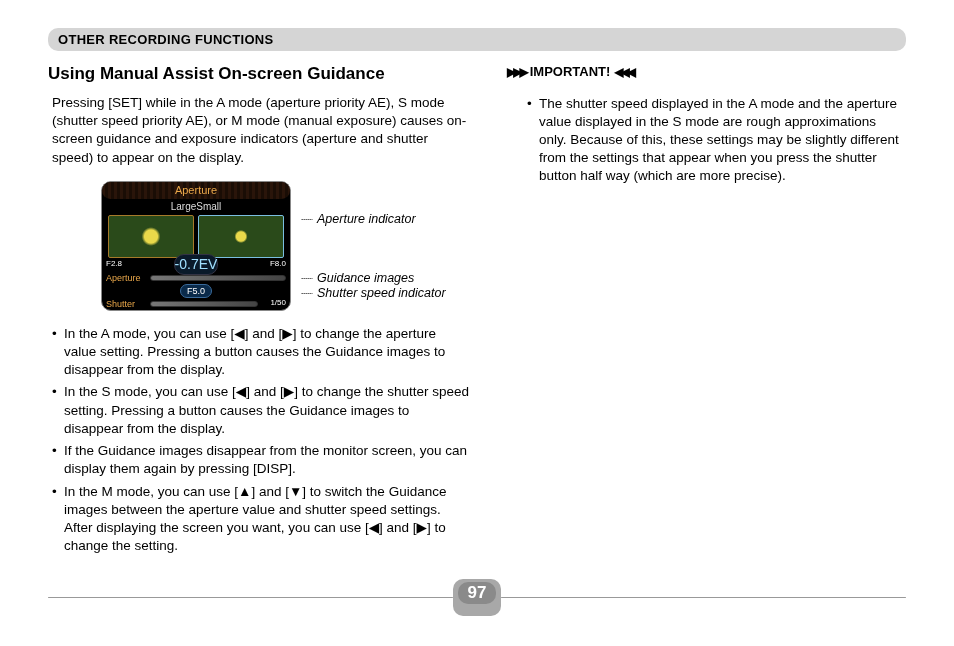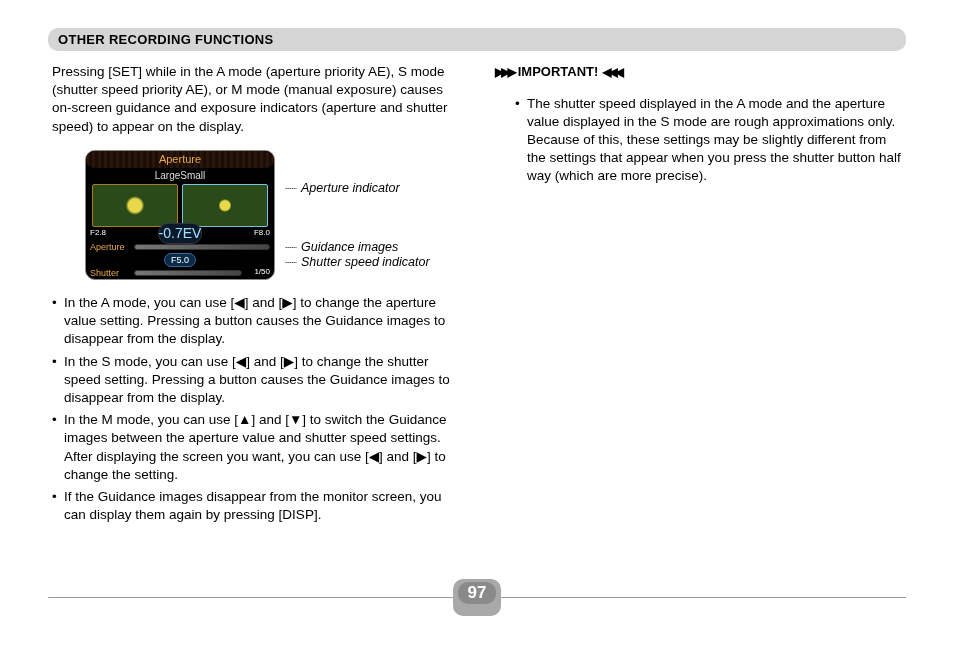--- a/index.html
+++ b/index.html
@@ -35,21 +35,21 @@
     margin-bottom: 8px;
   }
   .intro {
     margin-bottom: 14px;
     padding-left: 4px;
   }
   .figure-row {
     display: flex;
     align-items: stretch;
     gap: 10px;
-    margin: 6px 0 14px 4px;
+    margin: 6px 0 14px 20px;
     padding-left: 33px;
   }
   .lcd {
     width: 190px;
     height: 130px;
     background: #000;
     border: 1px solid #888;
     display: flex;
     flex-direction: column;
     font-size: 10px;
@@ -209,20 +209,21 @@
 </head>
 <body>
 
 <div class="header-bar">
   <span>OTHER RECORDING FUNCTIONS</span>
 </div>
 
 <div class="columns">
 
   <div class="col">
+    <div class="section-title">Using Manual Assist On-screen Guidance</div>
     <div class="intro">Pressing [SET] while in the A mode (aperture priority AE), S mode (shutter speed priority AE), or M mode (manual exposure) causes on-screen guidance and exposure indicators (aperture and shutter speed) to appear on the display.</div>
 
     <div class="figure-row">
       <div class="lcd">
         <div class="lcd-title">Aperture</div>
         <div class="lcd-labels">
           <span>Large</span>
           <span>Small</span>
         </div>
         <div class="lcd-images">
@@ -259,22 +260,22 @@
         <div class="callout-line c3">
           <span class="dotline"></span>
           <span>Shutter speed indicator</span>
         </div>
       </div>
     </div>
 
     <ul class="bullets">
       <li>In the A mode, you can use [◀] and [▶] to change the aperture value setting. Pressing a button causes the Guidance images to disappear from the display.</li>
       <li>In the S mode, you can use [◀] and [▶] to change the shutter speed setting. Pressing a button causes the Guidance images to disappear from the display.</li>
+      <li>If the Guidance images disappear from the monitor screen, you can display them again by pressing [DISP].</li>
       <li>In the M mode, you can use [▲] and [▼] to switch the Guidance images between the aperture value and shutter speed settings. After displaying the screen you want, you can use [◀] and [▶] to change the setting.</li>
-      <li>If the Guidance images disappear from the monitor screen, you can display them again by pressing [DISP].</li>
     </ul>
   </div>
 
   <div class="col">
     <div class="important-head">
       <span class="chev-r"></span>
       <span>IMPORTANT!</span>
       <span class="chev-l"></span>
     </div>
     <ul class="important-list">

